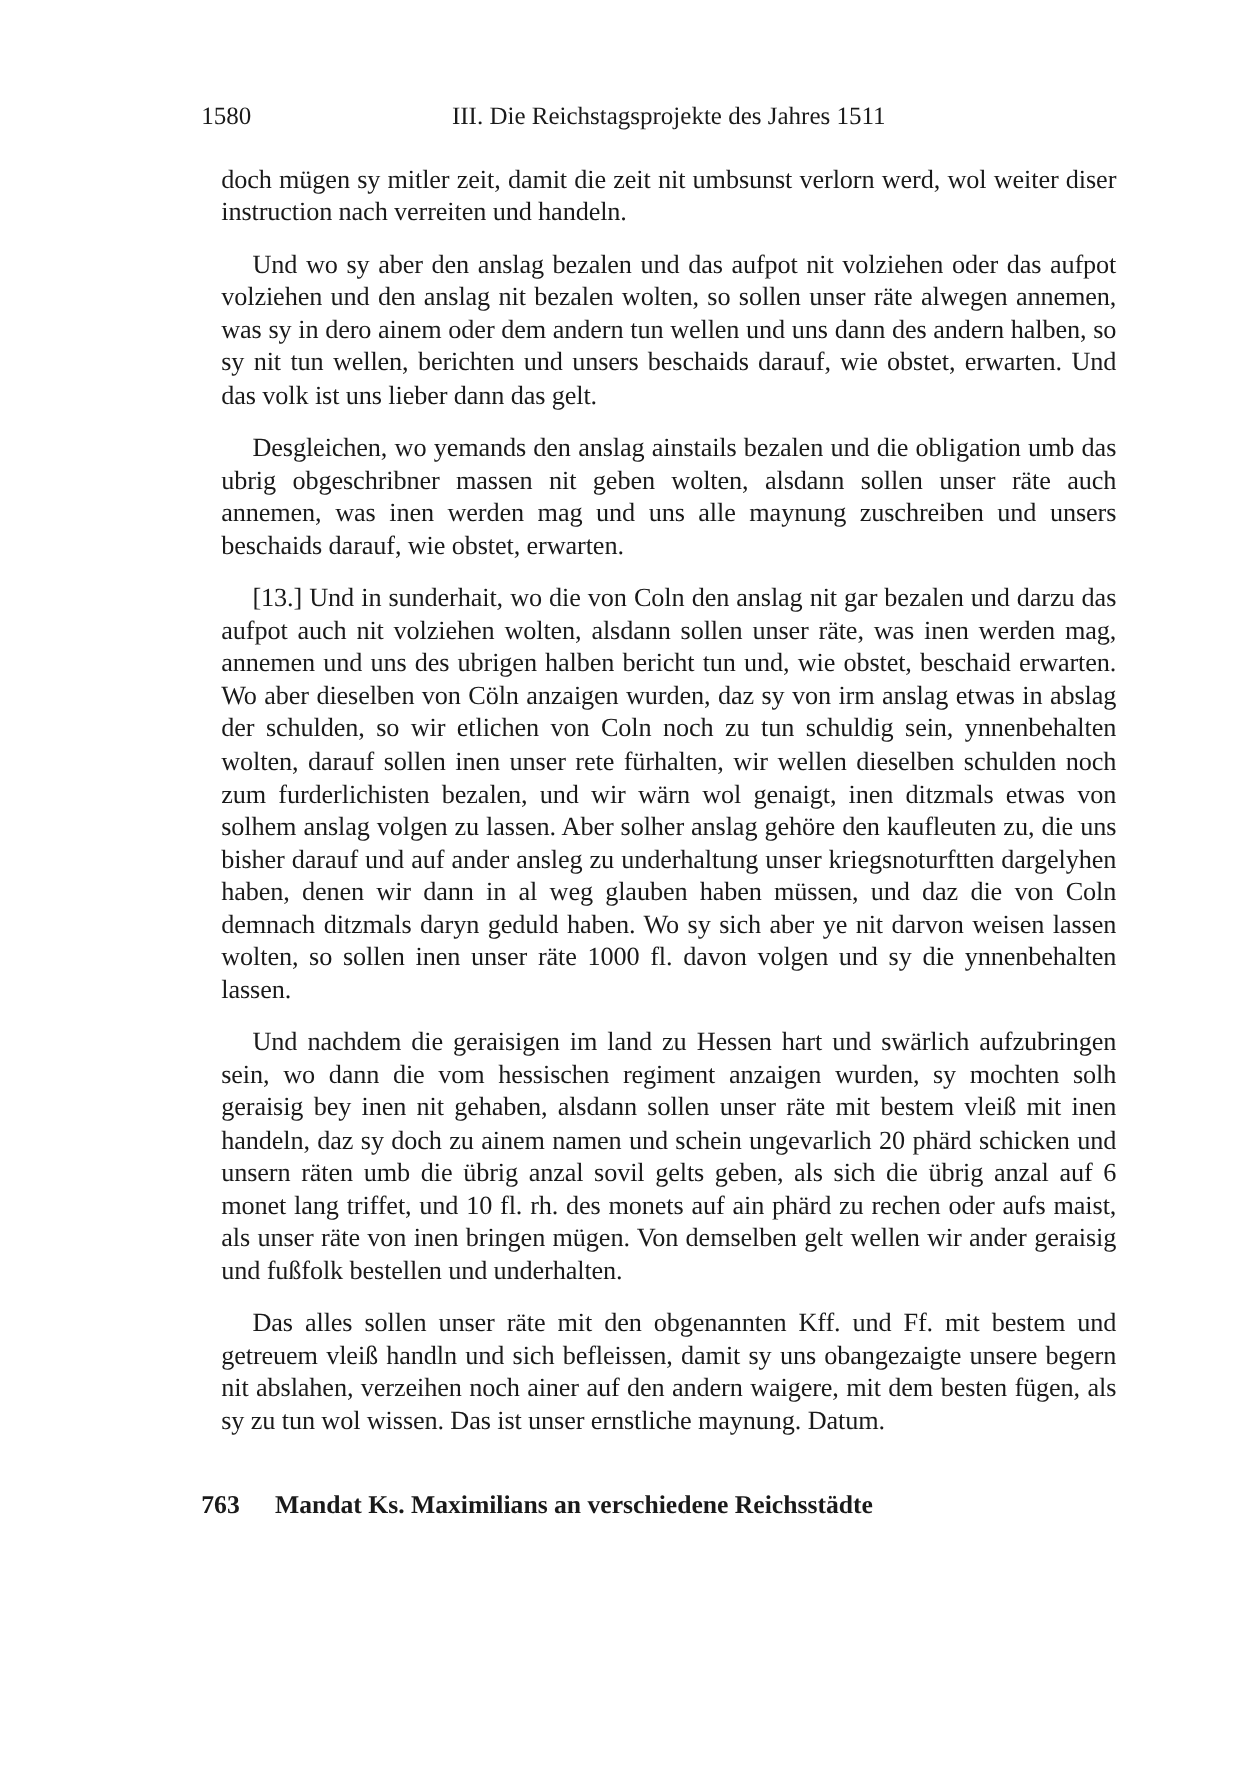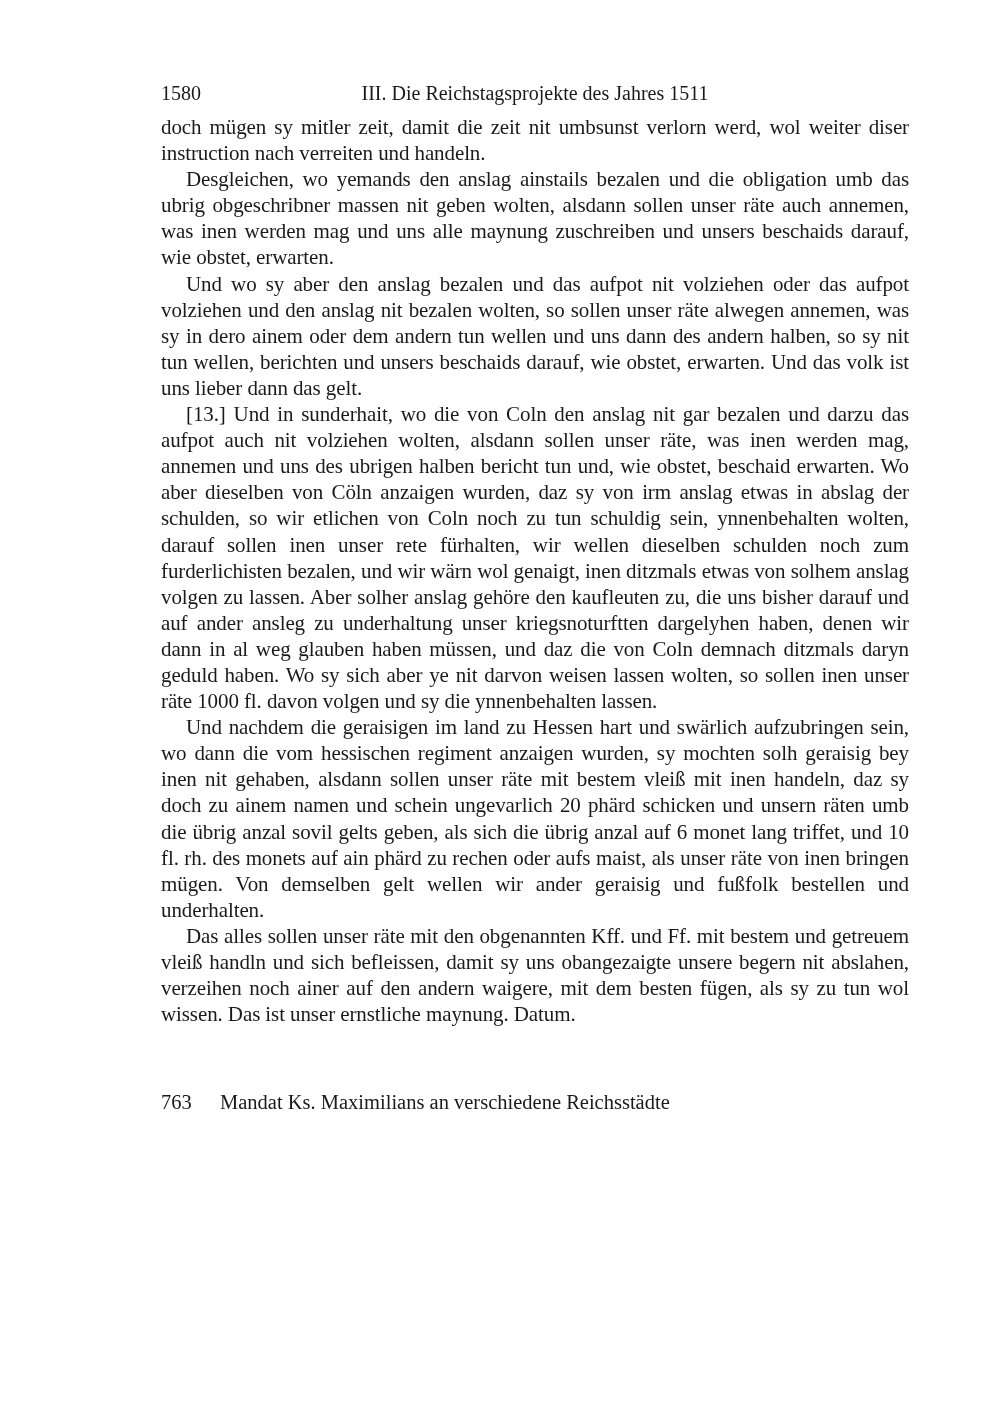--- a/index.html
+++ b/index.html
@@ -6,45 +6,45 @@
   body { width: 1004px; height: 1418px; position: relative; overflow: hidden; }
   .page {
     position: absolute; left: 161px; top: 78px; width: 748px;
     font-family: "Liberation Serif", "DejaVu Serif", serif;
     color: #1a1a1a; font-size: 21px;
   }
   .running-head { position: relative; height: 36px; line-height: 30px; font-size: 20px; }
   .running-head .folio { position: absolute; left: 0; top: 0; }
   .running-head .title { position: absolute; left: 0; right: 0; top: 0; text-align: center; }
   .body p {
-    margin: 0; line-height: 26.1px; text-align: justify; text-indent: 25px;
+    margin: 16px; line-height: 26.1px; text-align: justify; text-indent: 25px;
     hyphens: manual; letter-spacing: -0.1px;
   }
   .body p.first { text-indent: 0; }
   .ref { }
-  .doc-heading { margin-top: 62px; line-height: 26px; font-weight: normal; font-size: 20.5px; }
+  .doc-heading { margin-top: 42px; line-height: 26px; font-weight: bold; font-size: 20.5px; }
   .doc-heading .num { display: inline-block; width: 59px; }
   .summary {
     margin-left: 59px; margin-top: 7px; font-style: italic; line-height: 26px;
     text-align: justify; font-size: 21px; letter-spacing: -0.1px;
   }
 </style>
 </head>
 <body>
 
 <div class="page">
   <div class="running-head">
     <span class="title">III. Die Reichstagsprojekte des Jahres 1511</span>
     <span class="folio">1580</span>
   </div>
 
   <div class="body">
     <p class="first"><span>doch mügen sy mitler zeit, damit die zeit nit umbsunst verlorn werd, wol weiter diser instruction nach verreiten und handeln.</span></p>
+    <p><span>Und wo sy aber den anslag bezalen und das aufpot nit volziehen oder das aufpot volziehen und den anslag nit bezalen wolten, so sollen unser räte alwegen annemen, was sy in dero ainem oder dem andern tun wellen und uns dann des andern halben, so sy nit tun wellen, berichten und unsers beschaids darauf, wie obstet, erwarten. Und das volk ist uns lieber dann das gelt.</span></p>
     <p><span>Desgleichen, wo yemands den anslag ainstails bezalen und die obligation umb das ubrig obgeschribner massen nit geben wolten, alsdann sollen unser räte auch annemen, was inen werden mag und uns alle maynung zuschreiben und unsers beschaids darauf, wie obstet, erwarten.</span></p>
-    <p><span>Und wo sy aber den anslag bezalen und das aufpot nit volziehen oder das aufpot volziehen und den anslag nit bezalen wolten, so sollen unser räte alwegen annemen, was sy in dero ainem oder dem andern tun wellen und uns dann des andern halben, so sy nit tun wellen, berichten und unsers beschaids darauf, wie obstet, erwarten. Und das volk ist uns lieber dann das gelt.</span></p>
     <p><span class="ref">[13.]</span><span> Und in sunderhait, wo die von Coln den anslag nit gar bezalen und darzu das aufpot auch nit volziehen wolten, alsdann sollen unser räte, was inen werden mag, annemen und uns des ubrigen halben bericht tun und, wie obstet, beschaid erwarten. Wo aber dieselben von Cöln anzaigen wurden, daz sy von irm anslag etwas in abslag der schulden, so wir etlichen von Coln noch zu tun schuldig sein, ynnenbehalten wolten, darauf sollen inen unser rete fürhalten, wir wellen dieselben schulden noch zum furderlichisten bezalen, und wir wärn wol genaigt, inen ditzmals etwas von solhem anslag volgen zu lassen. Aber solher anslag gehöre den kaufleuten zu, die uns bisher darauf und auf ander ansleg zu underhaltung unser kriegsnoturftten dargelyhen haben, denen wir dann in al weg glauben haben müssen, und daz die von Coln demnach ditzmals daryn geduld haben. Wo sy sich aber ye nit darvon weisen lassen wolten, so sollen inen unser räte 1000 fl. davon volgen und sy die ynnenbehalten lassen.</span></p>
     <p><span>Und nachdem die geraisigen im land zu Hessen hart und swärlich aufzubrin­gen sein, wo dann die vom hessischen regiment anzaigen wurden, sy mochten solh geraisig bey inen nit gehaben, alsdann sollen unser räte mit bestem vleiß mit inen handeln, daz sy doch zu ainem namen und schein ungevarlich 20 phärd schicken und unsern räten umb die übrig anzal sovil gelts geben, als sich die übrig anzal auf 6 monet lang triffet, und 10 fl. rh. des monets auf ain phärd zu rechen oder aufs maist, als unser räte von inen bringen mügen. Von demselben gelt wellen wir ander geraisig und fußfolk bestellen und underhalten.</span></p>
     <p><span>Das alles sollen unser räte mit den obgenannten Kff. und Ff. mit bestem und getreuem vleiß handln und sich befleissen, damit sy uns obangezaigte unsere begern nit abslahen, verzeihen noch ainer auf den andern waigere, mit dem besten fügen, als sy zu tun wol wissen. Das ist unser ernstliche maynung. Datum.</span></p>
   </div>
 
   <div class="doc-heading">
     <span class="num">763</span><span>Mandat Ks. Maximilians an verschiedene Reichsstädte</span>
   </div>
 </div>
 

